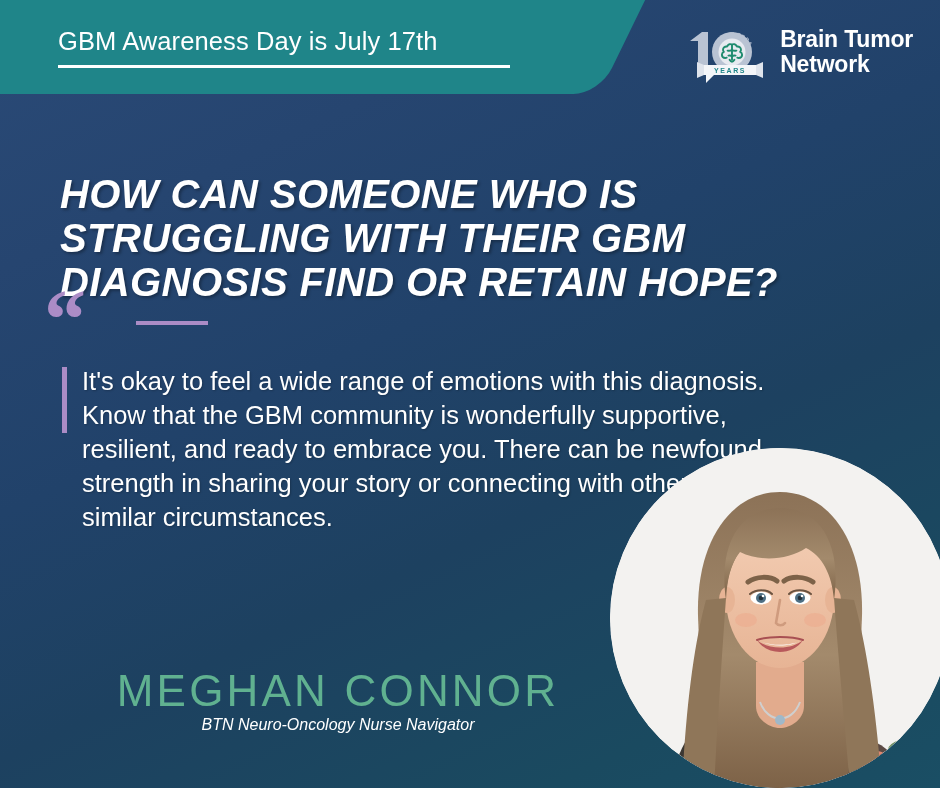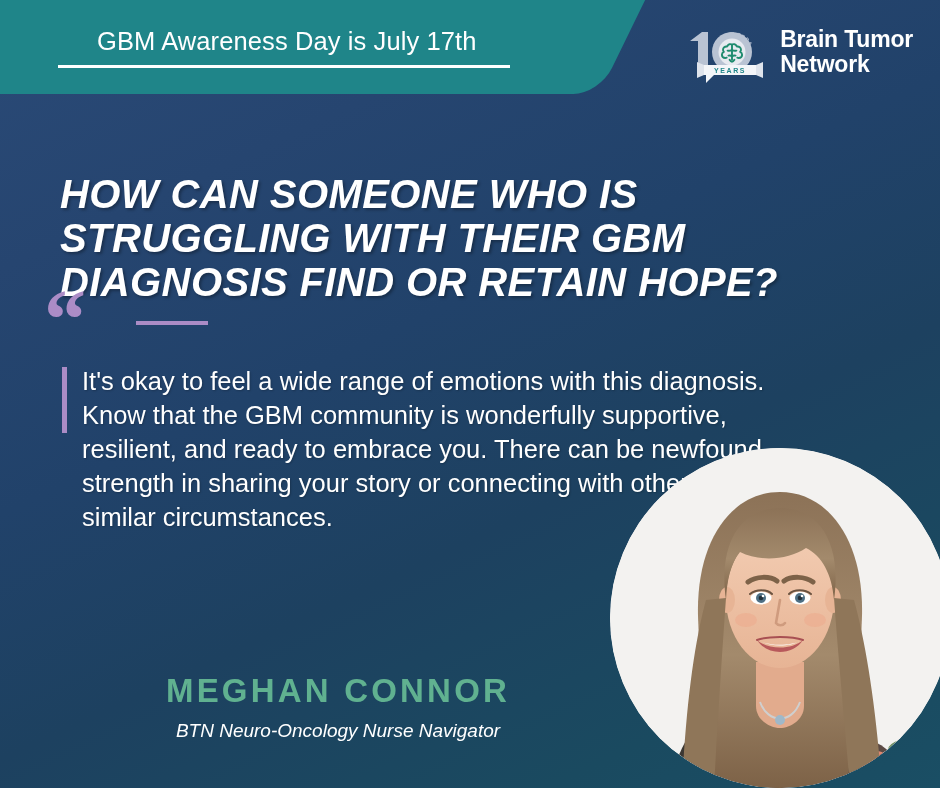--- a/index.html
+++ b/index.html
@@ -34,21 +34,20 @@
     top: 26px;
     width: 470px;
   }
   #banner-title {
     color: #ffffff;
     font-size: 25.5px;
     font-weight: 400;
     letter-spacing: 0.1px;
     line-height: 30px;
     white-space: nowrap;
-    margin-left: 39px;
   }
   #banner-rule {
     margin-top: 9px;
     width: 452px;
     height: 3px;
     background: #ffffff;
   }
 
   
   #logo {
@@ -122,33 +121,33 @@
 
   
   #attribution {
     position: absolute;
     left: 0; top: 672px;
     width: 676px;
     text-align: center;
   }
   #attr-name {
     color: #60b190;
-    font-size: 33px;
-    font-weight: 700;
+    font-size: 44px;
+    font-weight: 400;
     letter-spacing: 3.2px;
     line-height: 38px;
     text-transform: uppercase;
   }
   #attr-role {
     color: #ffffff;
-    font-size: 19px;
+    font-size: 16px;
     font-style: italic;
     font-weight: 400;
     line-height: 26px;
-    margin-top: 8px;
+    margin-top: 2px;
   }
 
   
   #portrait {
     position: absolute;
     left: 610px;
     top: 448px;
     width: 340px;
     height: 340px;
     border-radius: 50%;

